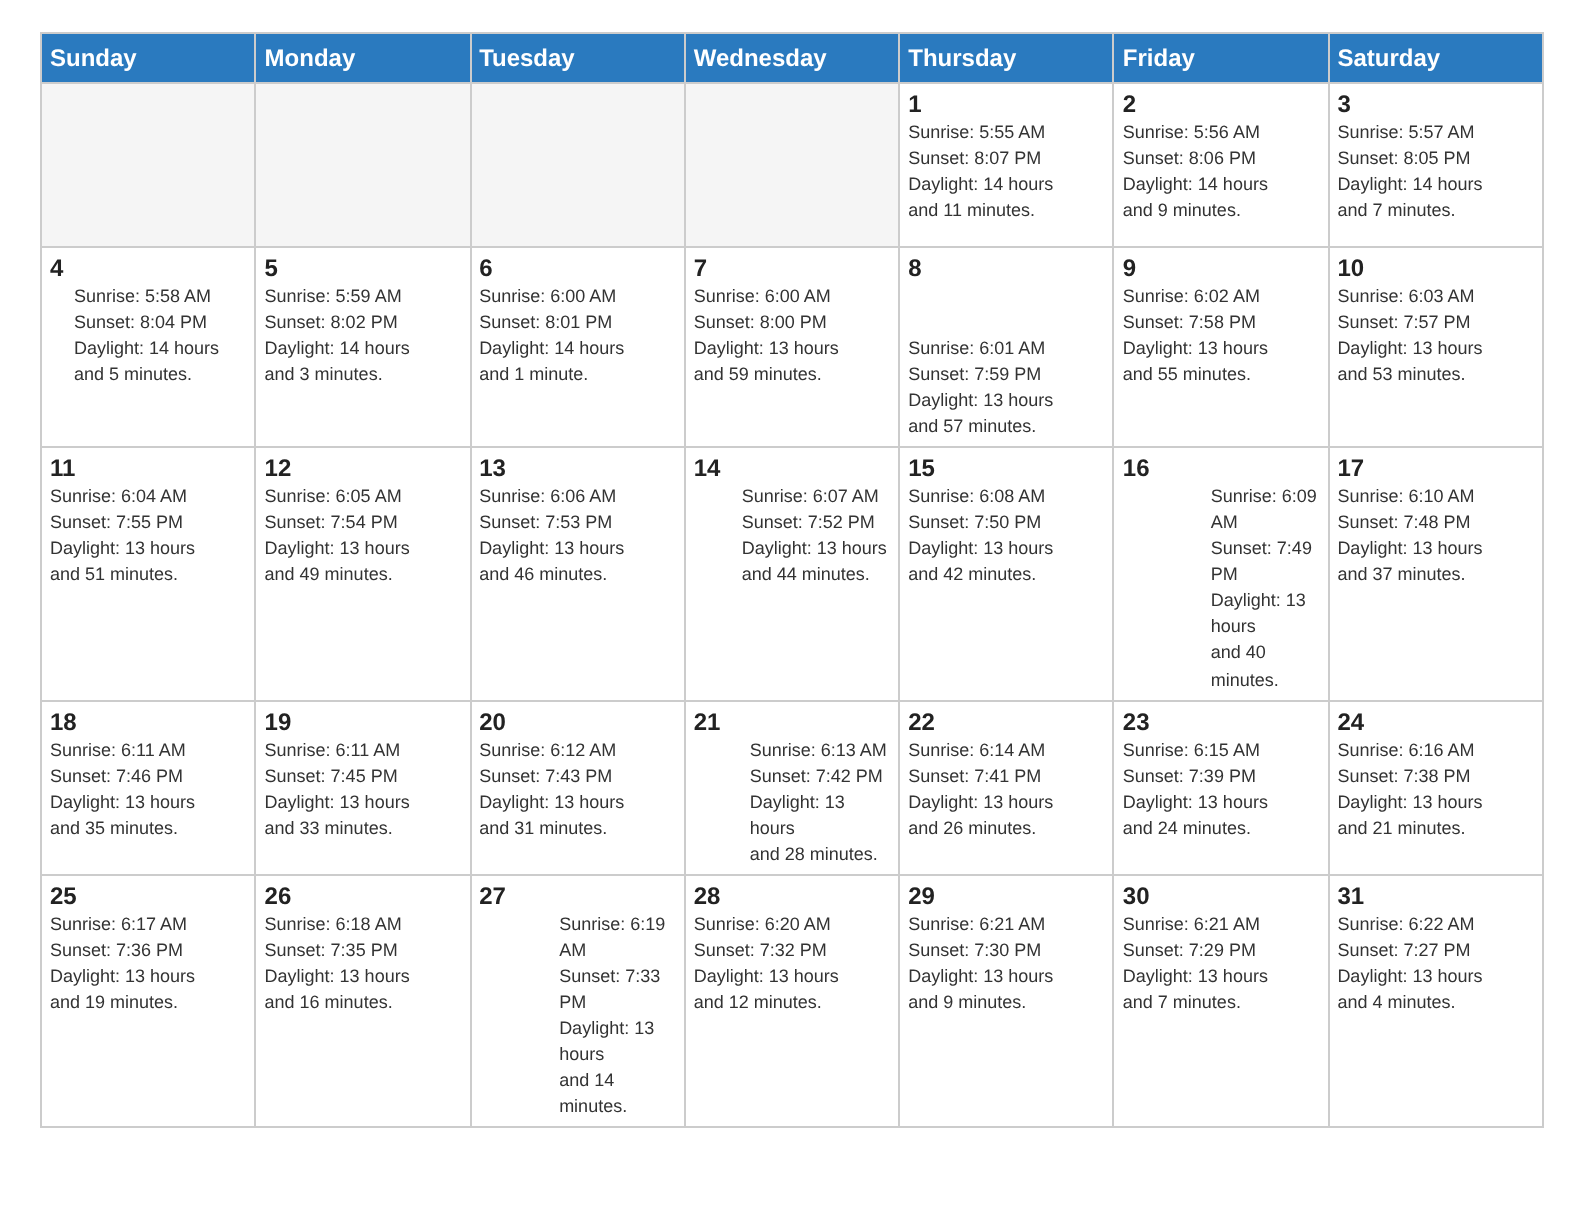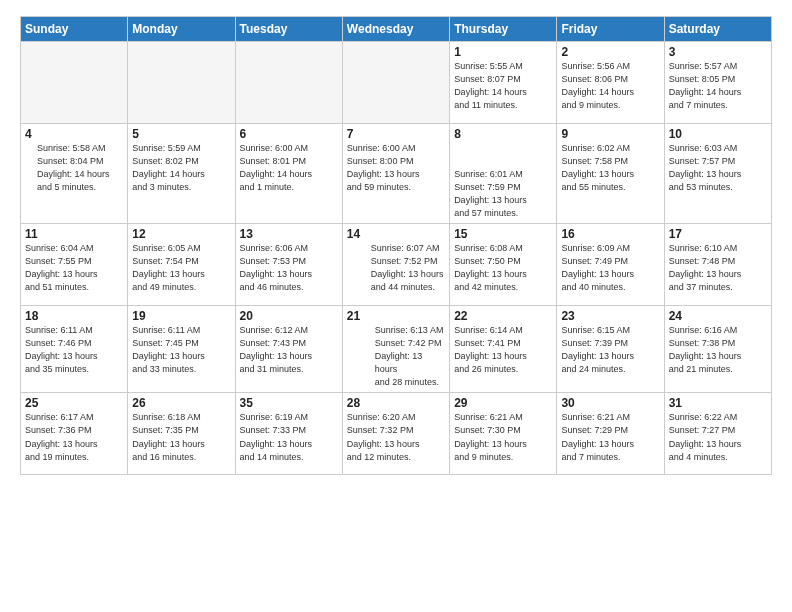--- a/index.html
+++ b/index.html
@@ -210,21 +210,21 @@
           </td>
           <td>
             <span class="day-num">15</span>
             <div class="day-info" style="white-space: pre-line;">Sunrise: 6:08 AM
 Sunset: 7:50 PM
 Daylight: 13 hours
 and 42 minutes.</div>
           </td>
           <td>
             <span class="day-num">16</span>
-            <div class="day-info" style="white-space: pre-line;">Sunrise: 6:09 AM
+            <div class="day-info" style="white-space: pre-line; margin-left: 44px;">Sunrise: 6:09 AM
 Sunset: 7:49 PM
 Daylight: 13 hours
 and 40 minutes.</div>
           </td>
           <td>
             <span class="day-num">17</span>
             <div class="day-info" style="white-space: pre-line;">Sunrise: 6:10 AM
 Sunset: 7:48 PM
 Daylight: 13 hours
 and 37 minutes.</div>
@@ -290,22 +290,22 @@
 and 19 minutes.</div>
           </td>
           <td>
             <span class="day-num">26</span>
             <div class="day-info" style="white-space: pre-line;">Sunrise: 6:18 AM
 Sunset: 7:35 PM
 Daylight: 13 hours
 and 16 minutes.</div>
           </td>
           <td>
-            <span class="day-num">35</span>
-            <div class="day-info" style="white-space: pre-line;">Sunrise: 6:19 AM
+            <span class="day-num">27</span>
+            <div class="day-info" style="white-space: pre-line; margin-left: 40px;">Sunrise: 6:19 AM
 Sunset: 7:33 PM
 Daylight: 13 hours
 and 14 minutes.</div>
           </td>
           <td>
             <span class="day-num">28</span>
             <div class="day-info" style="white-space: pre-line;">Sunrise: 6:20 AM
 Sunset: 7:32 PM
 Daylight: 13 hours
 and 12 minutes.</div>

